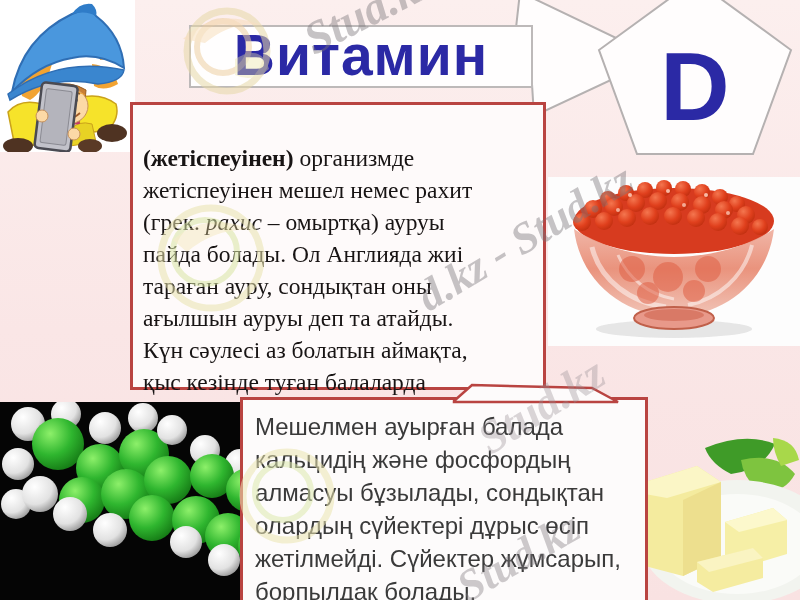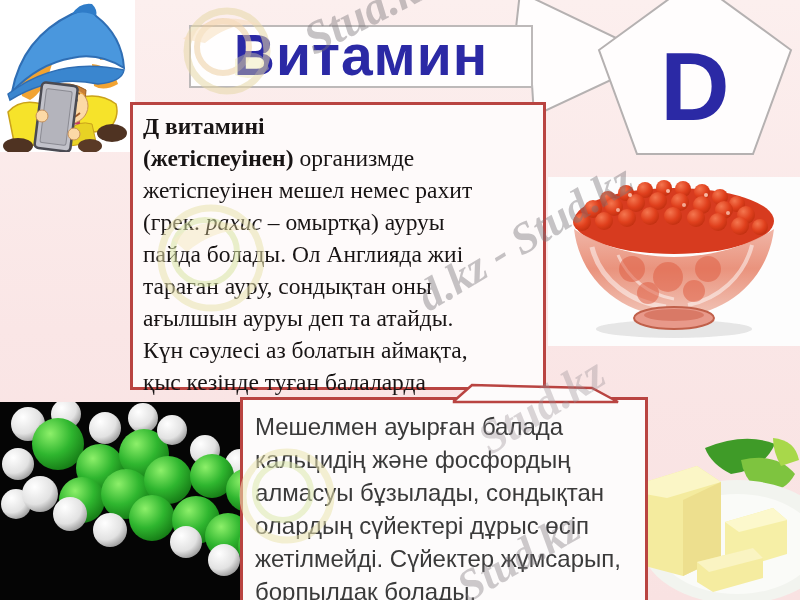--- a/index.html
+++ b/index.html
@@ -119,21 +119,21 @@
     <text x="110" y="142" text-anchor="middle" font-size="96" font-weight="bold" fill="#2b29a5">D</text>
   </svg>
 
   <div id="box1" class="abs redbox">
     <svg class="abs rings" style="left:10px;top:95px;" width="130" height="120" viewBox="0 0 130 120">
       <circle cx="68" cy="58" r="50" fill="none" stroke="#e9e4ae" stroke-width="7"></circle>
       <circle cx="62" cy="52" r="32" fill="none" stroke="#d9e6a4" stroke-width="6"></circle>
       <path d="M30 40 Q64 10 108 30 Q72 28 44 52 Z" fill="#efe0a4" opacity="0.65"></path>
     </svg>
     <div style="position:relative;z-index:2;">
-      <b>Д витамині</b><br>
+      <br>
       <b>(жетіспеуінен)</b><span> организмде жетіспеуінен мешел немес рахит (грек. </span><i>рахис</i><span> – омыртқа) ауруы пайда болады. Ол Англияда жиі тараған ауру, сондықтан оны ағылшын ауруы деп та атайды. Күн сәулесі аз болатын аймақта, қыс кезінде туған балаларда мешел жиі байқалады</span>
     </div>
   </div>
 
   <svg id="molecule" class="abs" viewBox="0 0 345 198">
     <defs>
       <radialGradient id="gG" cx="35%" cy="30%" r="75%">
         <stop offset="0%" stop-color="#8df06a"></stop>
           <stop offset="55%" stop-color="#2fb62f"></stop>
           <stop offset="100%" stop-color="#157a15"></stop>

